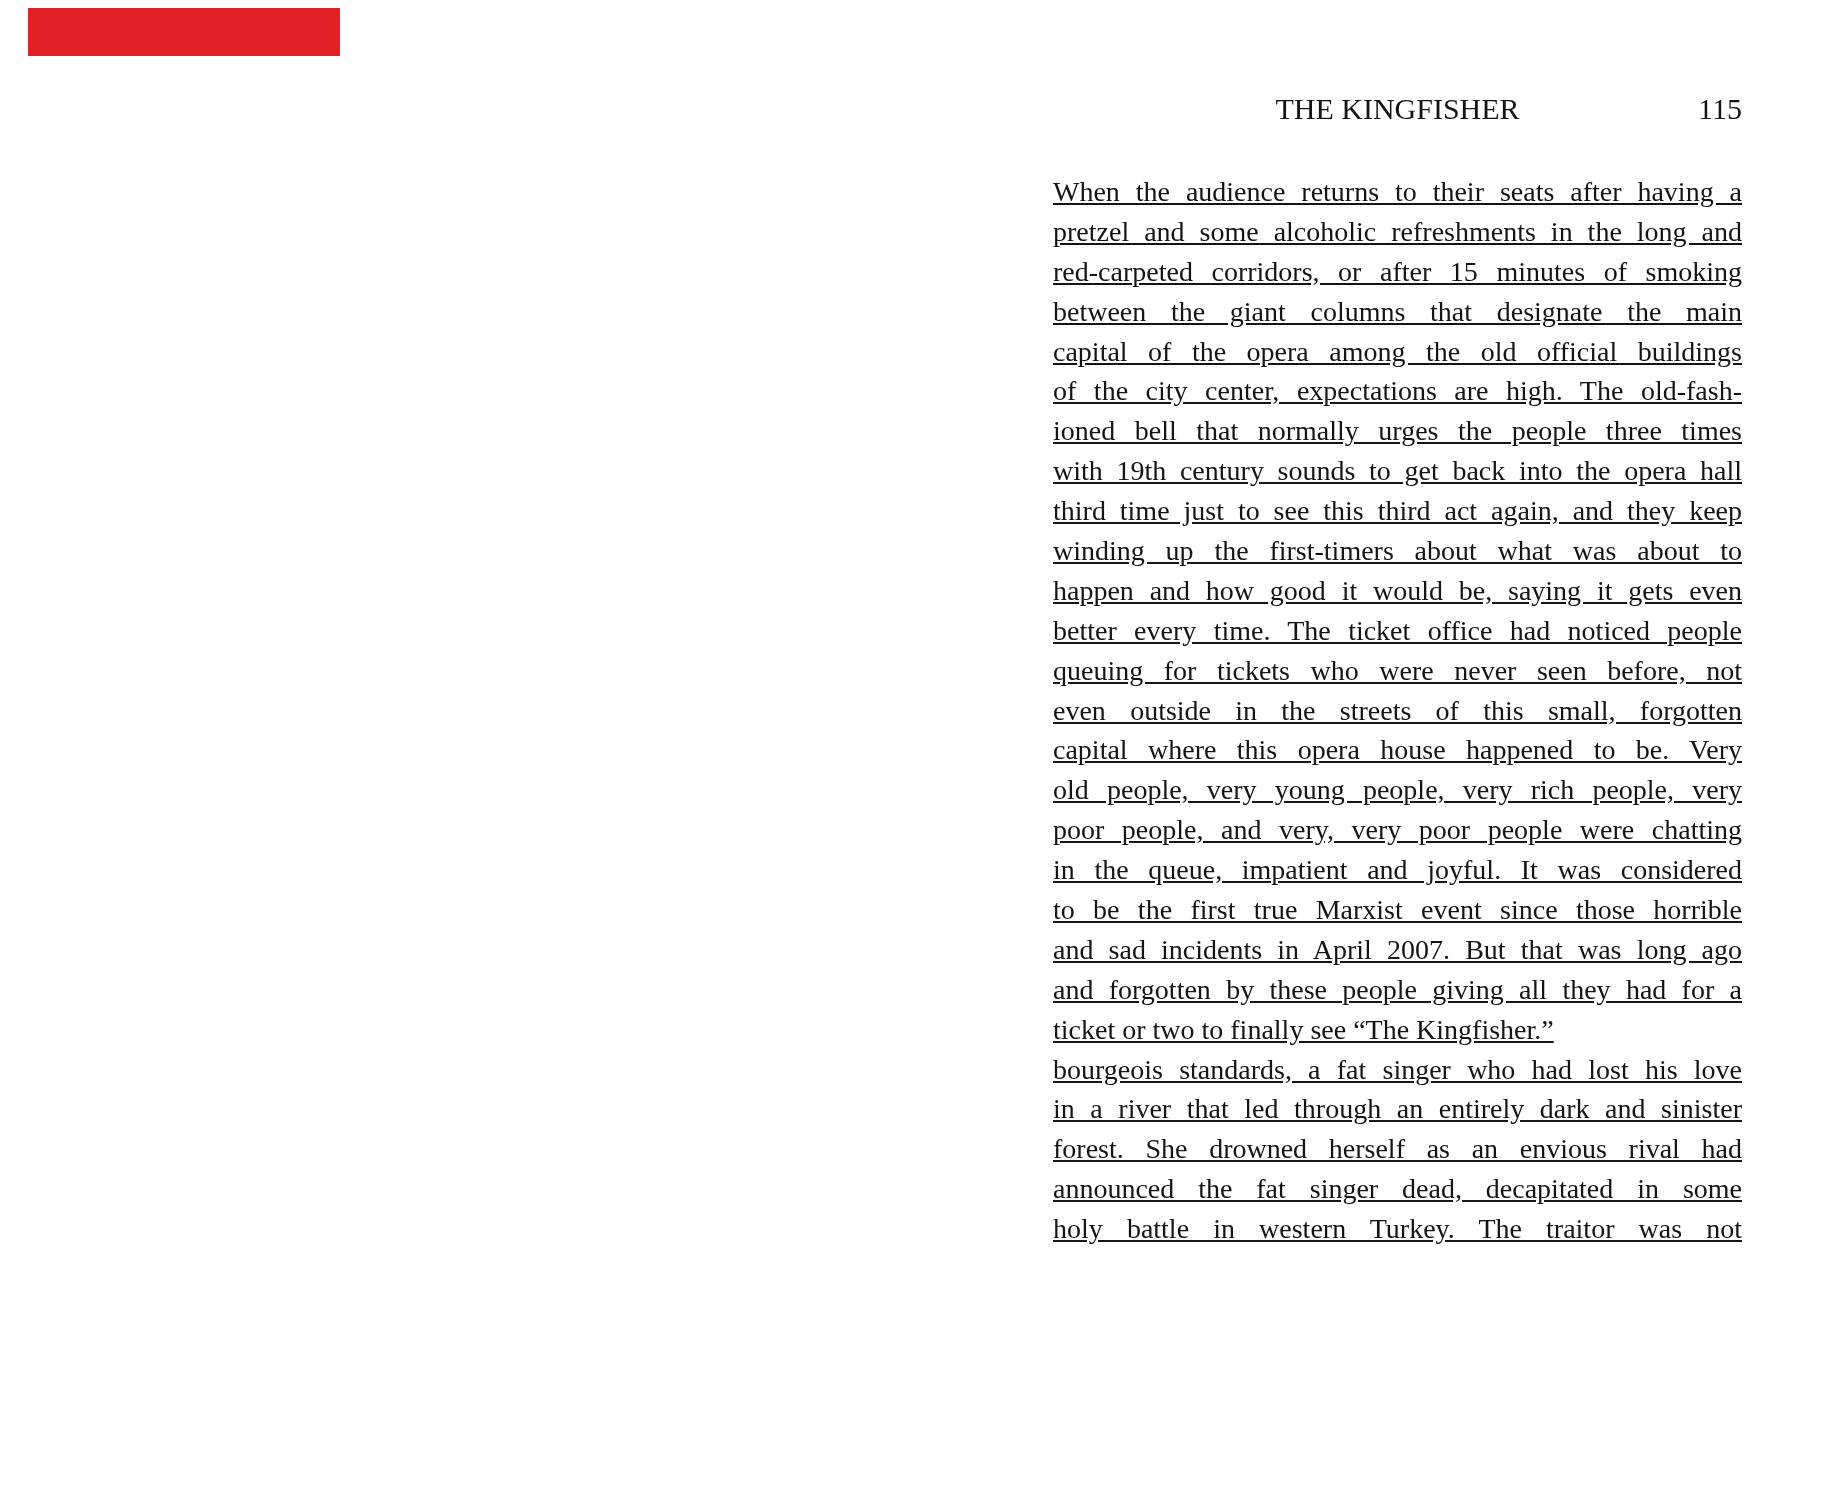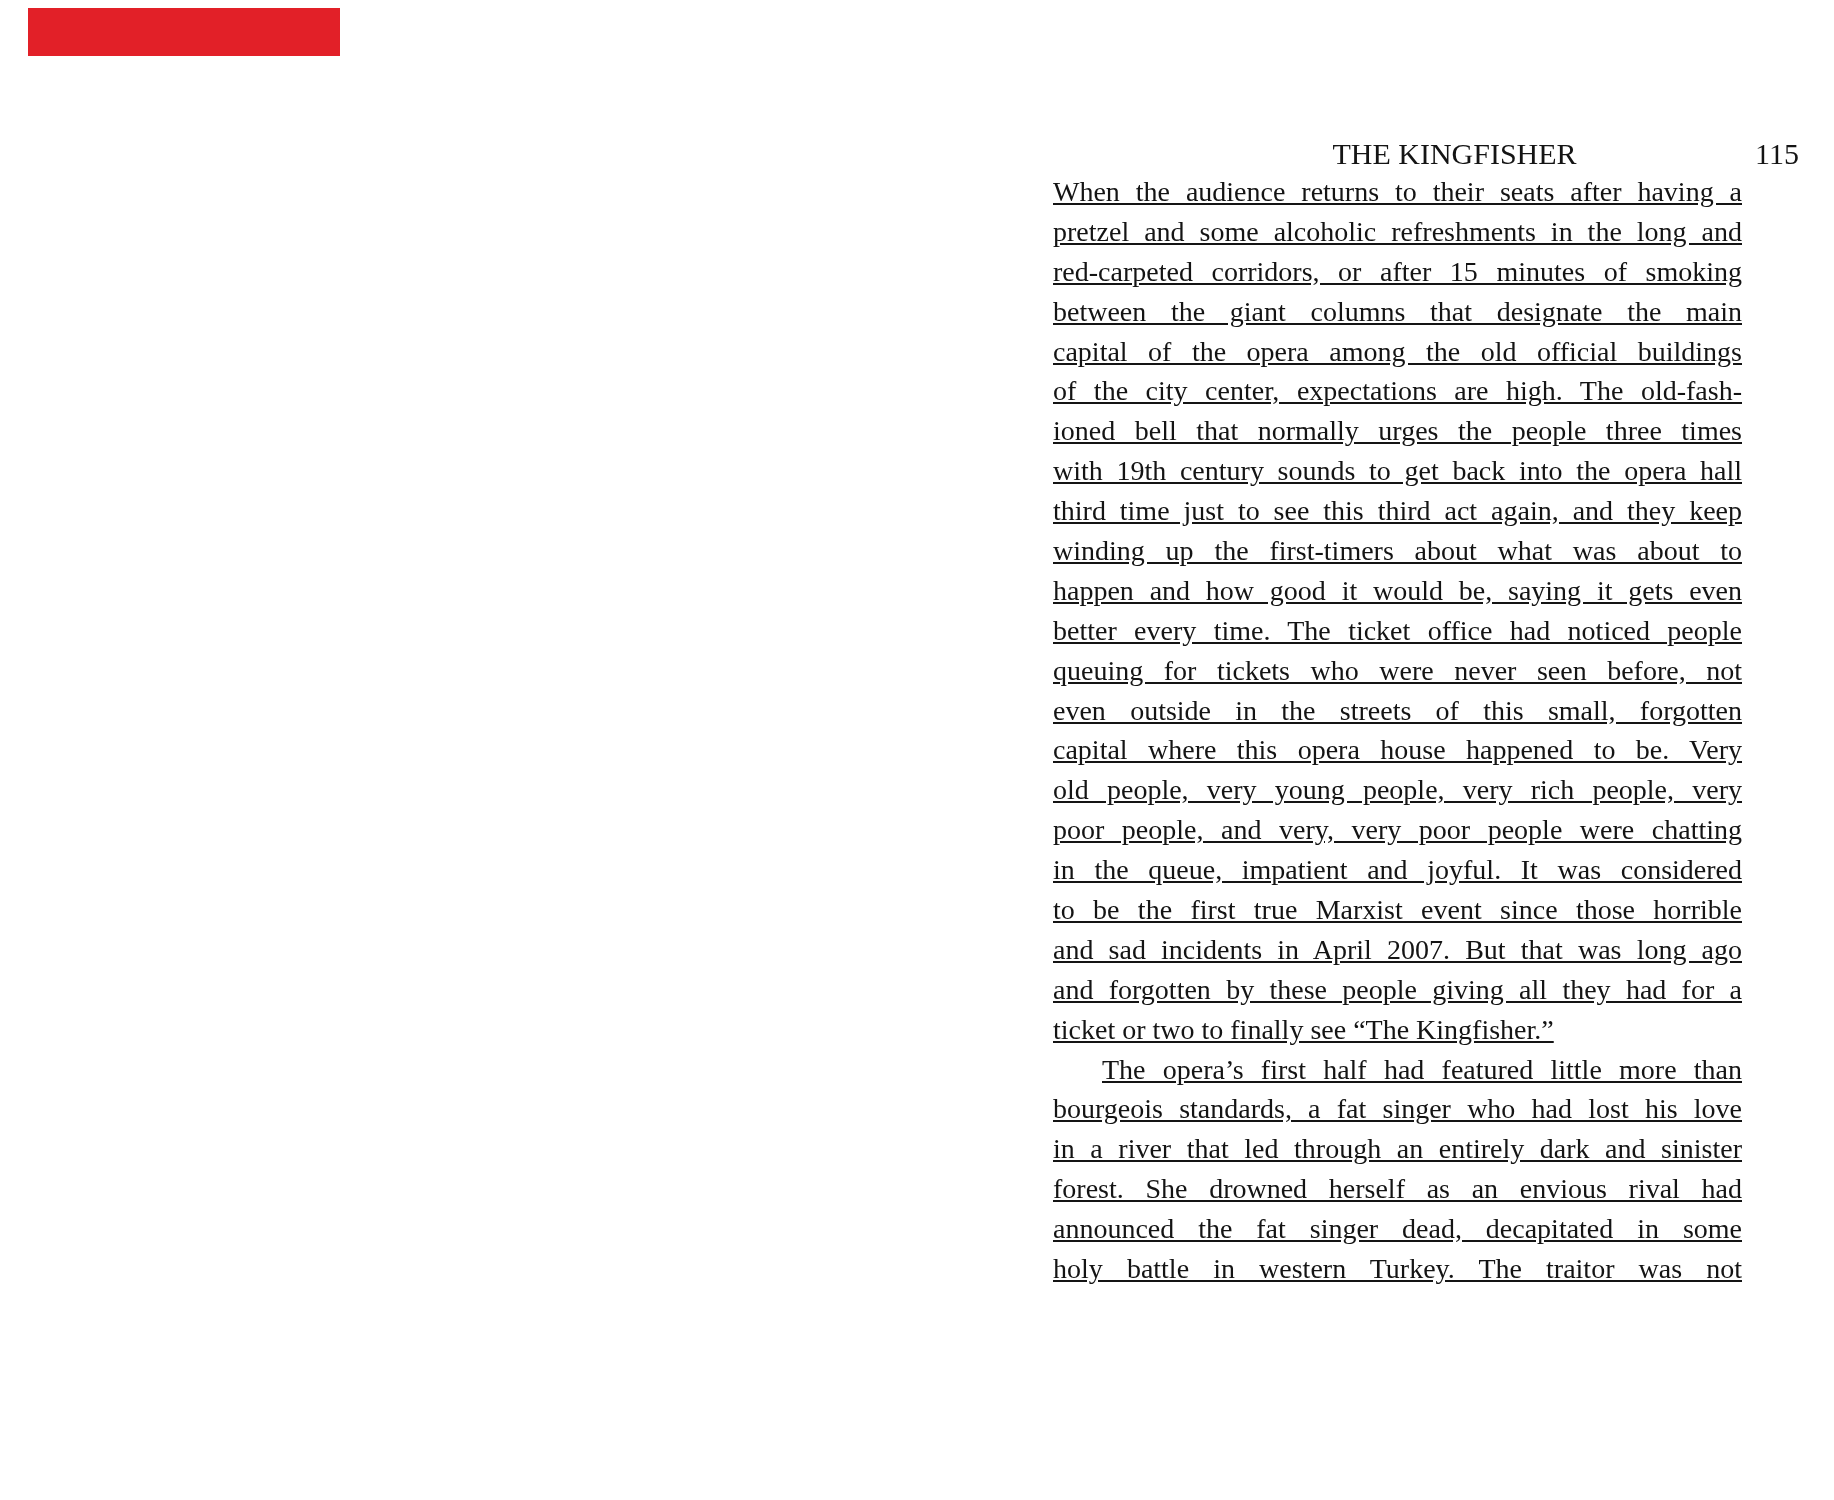--- a/index.html
+++ b/index.html
@@ -11,27 +11,26 @@
     font-family: "Liberation Serif", "DejaVu Serif", serif;
     color: #141414;
   }
   .red-marker {
     position: absolute;
     left: 28px; top: 8px;
     width: 312px; height: 48px;
   }
   .page-header {
     position: absolute;
-    left: 1110px; top: 94px;
+    left: 1053px; top: 94px;
     width: 689px;
     font-size: 30px;
     line-height: 30px;
     text-align: center;
     white-space: nowrap;
-    margin-top: 45px;
   }
   .page-header .page-num {
     position: absolute;
     right: 0; top: 0;
   }
   .body-text {
     position: absolute;
     left: 1053px; top: 172px;
     width: 689px;
     font-size: 28px;
@@ -78,19 +77,18 @@
     <div class="line">queuing for tickets who were never seen before, not</div>
     <div class="line">even outside in the streets of this small, forgotten</div>
     <div class="line">capital where this opera house happened to be. Very</div>
     <div class="line">old people, very young people, very rich people, very</div>
     <div class="line">poor people, and very, very poor people were chatting</div>
     <div class="line">in the queue, impatient and joyful. It was considered</div>
     <div class="line">to be the first true Marxist event since those horrible</div>
     <div class="line">and sad incidents in April 2007. But that was long ago</div>
     <div class="line">and forgotten by these people giving all they had for a</div>
     <div class="line lastline">ticket or two to finally see “The Kingfisher.”</div>
-    <div class="line indent">The opera’s first half had featured little more than</div>
     <div class="line">bourgeois standards, a fat singer who had lost his love</div>
     <div class="line">in a river that led through an entirely dark and sinister</div>
     <div class="line">forest. She drowned herself as an envious rival had</div>
     <div class="line">announced the fat singer dead, decapitated in some</div>
     <div class="line">holy battle in western Turkey. The traitor was not</div>
   </div>
 
 </body></html>

